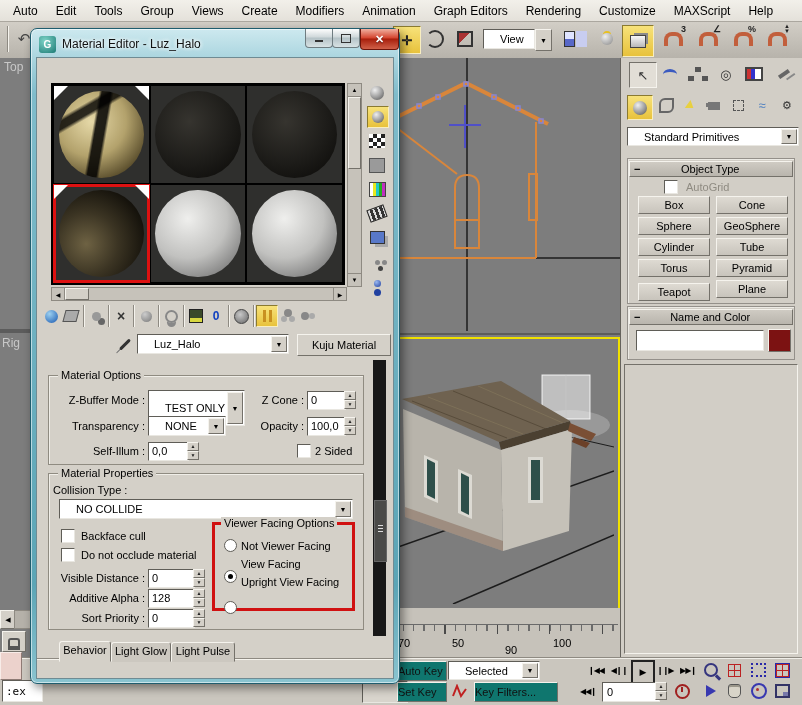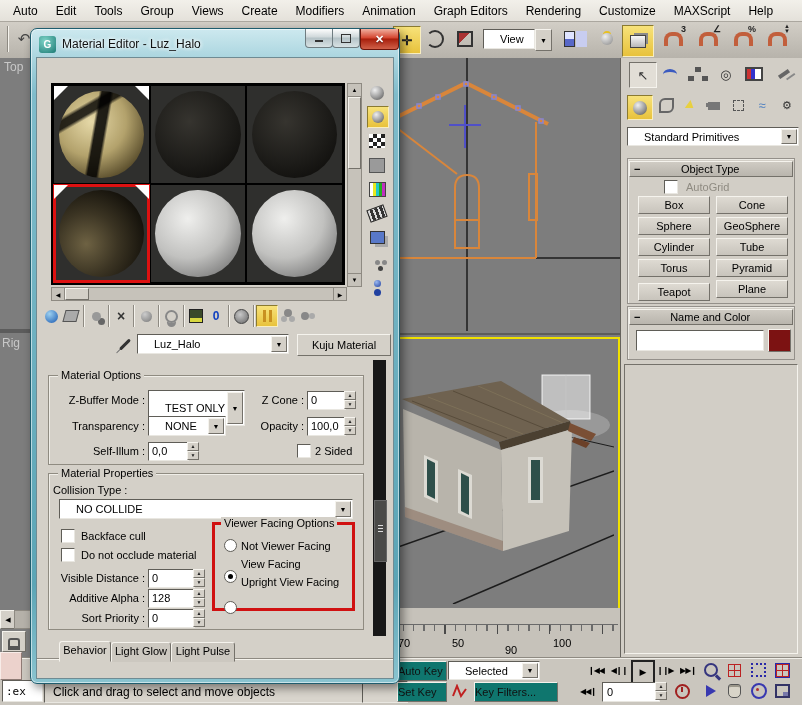--- a/index.html
+++ b/index.html
@@ -301,23 +301,20 @@
     </div>
 
     <div class="abs bi" style="left:3px;top:306px;width:172px;height:288px"></div>
   </div>
 
   <div class="abs bbar">
 
     <div class="abs sw ctr" style="left:2px;top:21px;width:36px;height:20px;justify-content:flex-start;padding-left:3px;font-family:'DejaVu Sans Mono',monospace">
       <span>:ex</span>
     </div>
-    <div class="abs sw" style="left:44px;top:22px;width:314px;height:20px;line-height:20px;padding-left:8px;font-size:12px;background:#d8d4cc">
-      <span>Click and drag to select and move objects</span>
-    </div>
     <div class="abs sw" style="left:362px;top:22px;width:44px;height:20px;background:#d8d4cc"></div>
 
     <div class="pbtn" style="left:397px;top:2px;width:48px;height:18px;font-size:11px;letter-spacing:0">
         <span>Auto Key</span>
       </div>
     <div class="abs ddw" style="left:448px;top:2px;width:92px;height:19px">
       <span>Selected</span>
       <span class="dda">▼</span>
     </div>
     <div class="pbtn" style="left:397px;top:23px;width:48px;height:18px;font-size:11px;letter-spacing:0">

